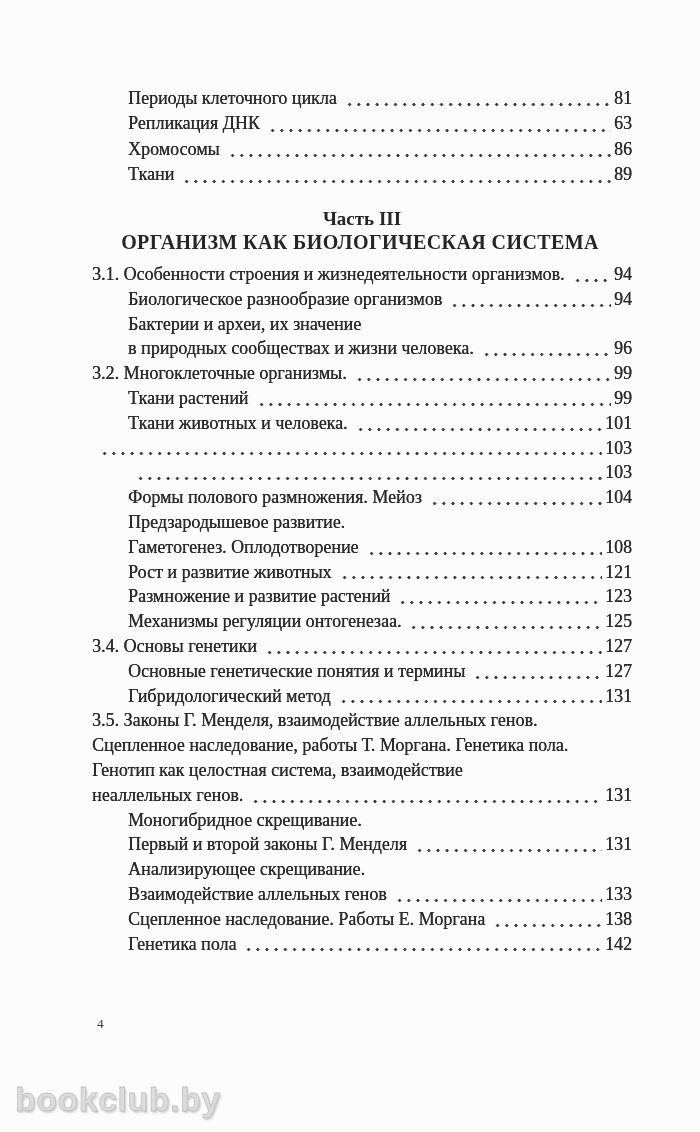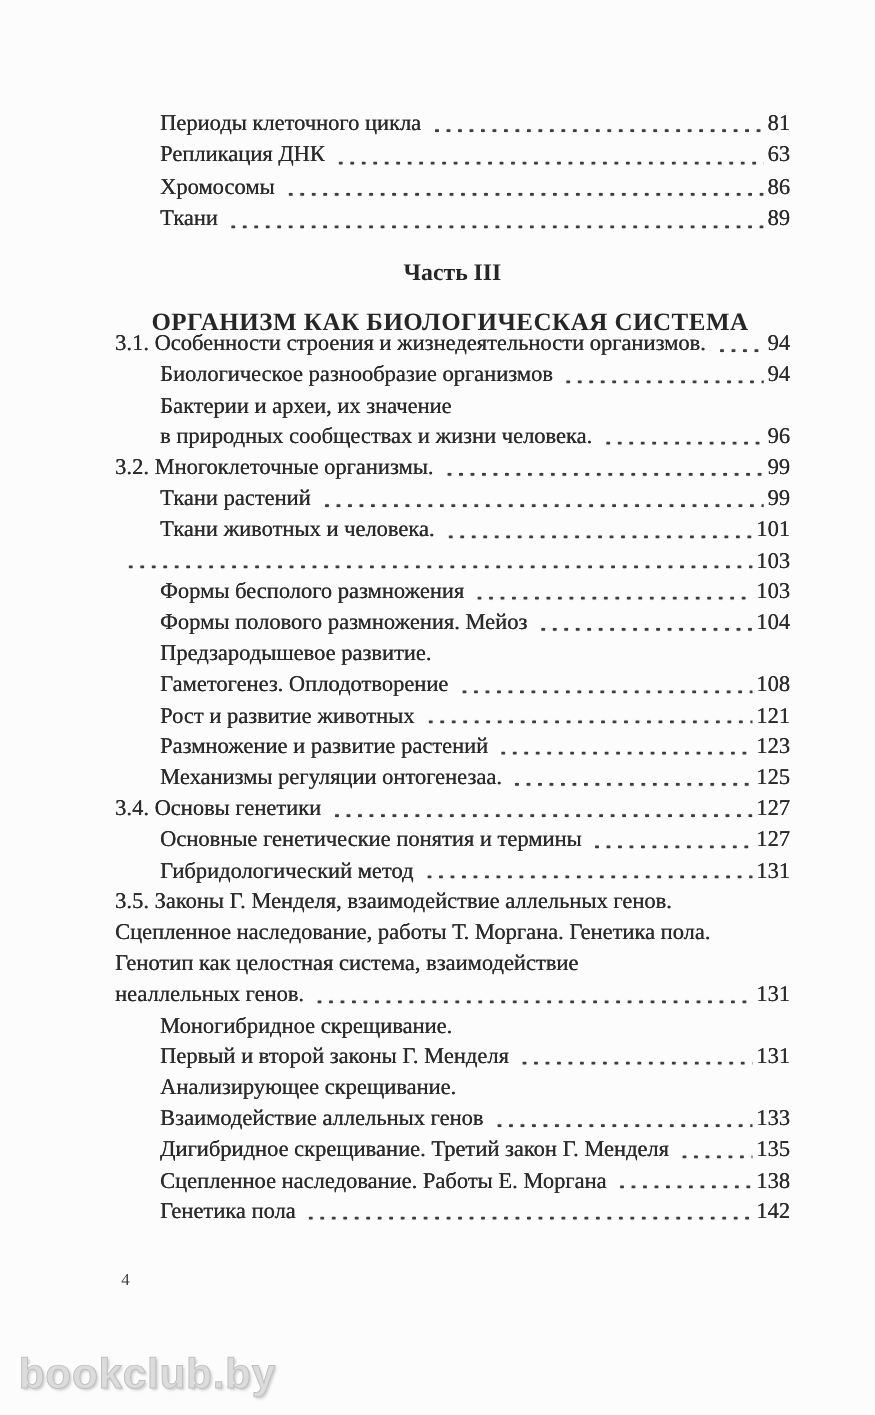--- a/index.html
+++ b/index.html
@@ -53,21 +53,20 @@
     text-align: center;
     font-size: 19px; font-weight: bold;
     color: #262626;
   }
   .part-title {
     position: absolute; top: 231px; left: 50px; right: 30px;
     text-align: center;
     font-size: 20px; font-weight: bold;
     letter-spacing: 0.4px;
     color: #262626;
-    margin-top: 16px;
   }
 
   .folio {
     position: absolute; left: 97px; top: 1016px;
     font-size: 13.5px; color: #3a3a3a;
   }
 
   .watermark {
     position: absolute; left: 15px; top: 1080px;
     font-family: "Liberation Sans", "DejaVu Sans", sans-serif;
@@ -157,21 +156,20 @@
         <span class="leader"></span>
         <span class="toc-page">101</span>
       </div>
 
       <div class="toc-row indent-section">
         <span class="leader"></span>
         <span class="toc-page">103</span>
       </div>
 
       <div class="toc-row indent-sub">
-        <span class="toc-text">Формы бесполого размножения</span>
         <span class="leader"></span>
         <span class="toc-page">103</span>
       </div>
 
       <div class="toc-row indent-sub">
         <span class="toc-text">Формы полового размножения. Мейоз</span>
         <span class="leader"></span>
         <span class="toc-page">104</span>
       </div>
 
@@ -259,25 +257,20 @@
         <span class="toc-text">Анализирующее скрещивание.</span>
 
       </div>
 
       <div class="toc-row indent-sub">
         <span class="toc-text">Взаимодействие аллельных генов</span>
         <span class="leader"></span>
         <span class="toc-page">133</span>
       </div>
 
-      <div class="toc-row indent-sub">
-        <span class="toc-text">Дигибридное скрещивание. Третий закон Г. Менделя</span>
-        <span class="leader"></span>
-        <span class="toc-page">135</span>
-      </div>
 
       <div class="toc-row indent-sub">
         <span class="toc-text">Сцепленное наследование. Работы Е. Моргана</span>
         <span class="leader"></span>
         <span class="toc-page">138</span>
       </div>
 
       <div class="toc-row indent-sub">
         <span class="toc-text">Генетика пола</span>
         <span class="leader"></span>

